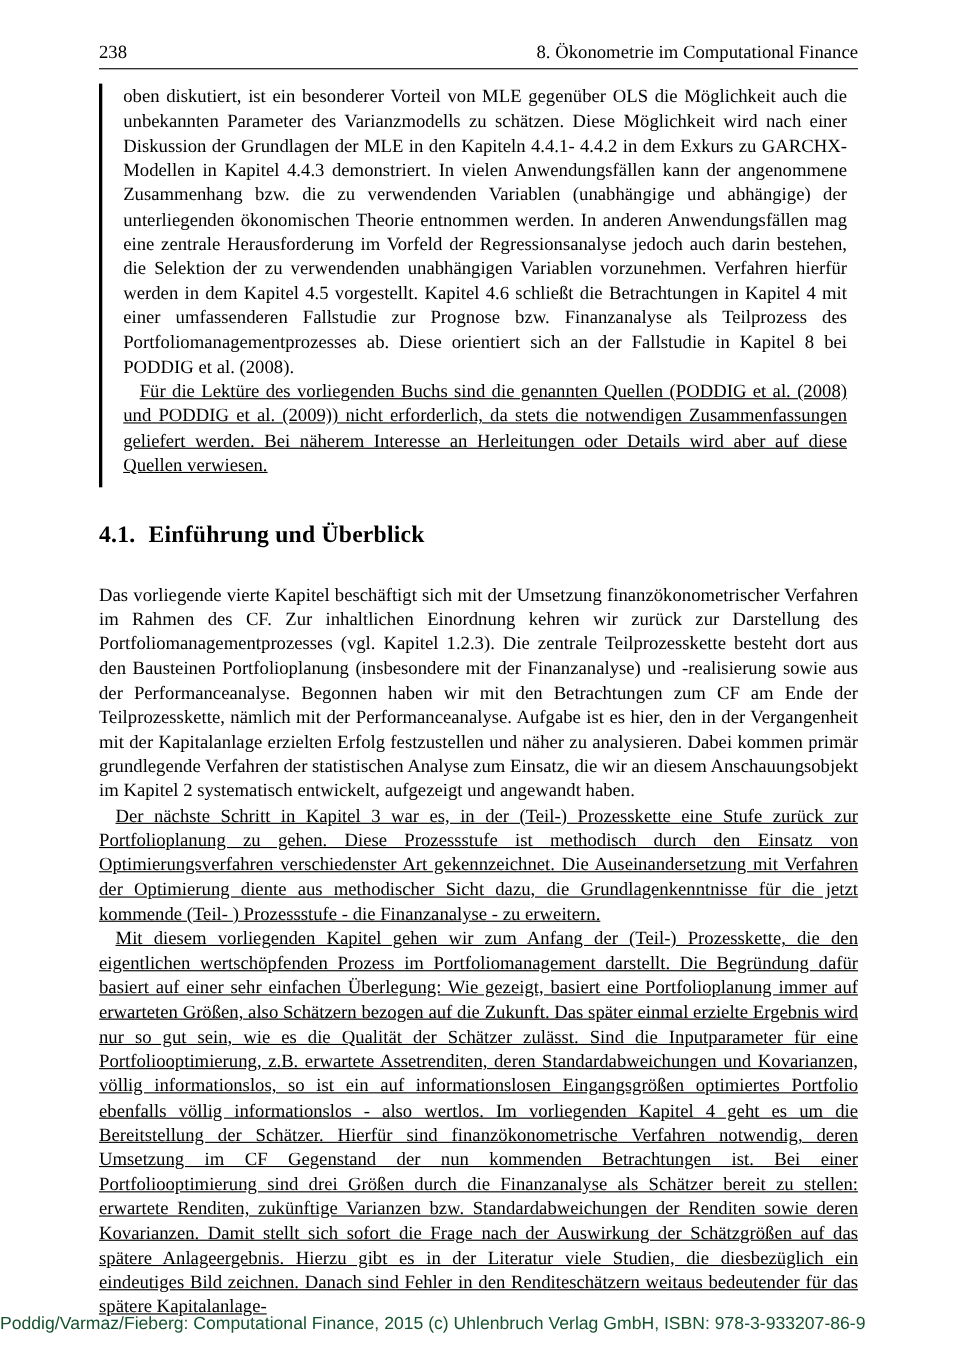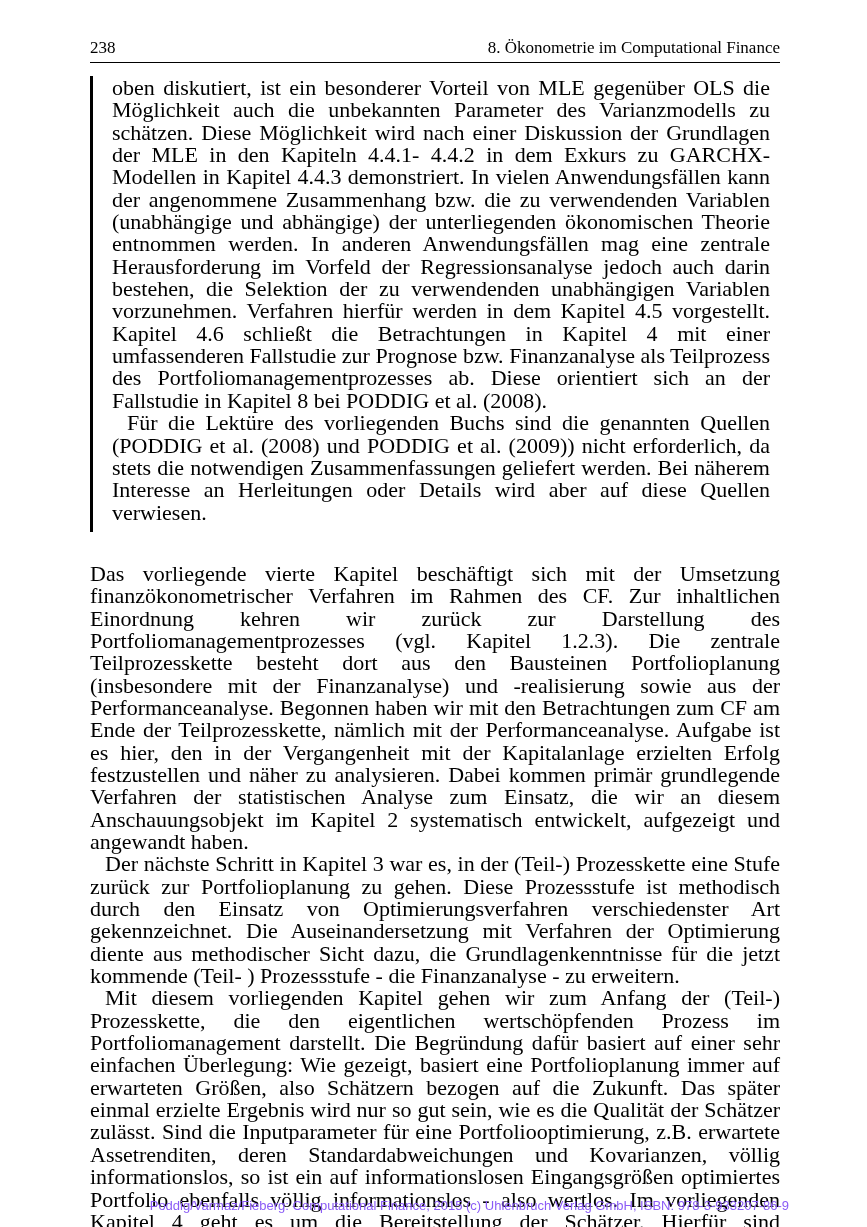--- a/index.html
+++ b/index.html
@@ -31,62 +31,65 @@
     padding-bottom: 4px;
     border-bottom: 1.6px solid #000000;
   }
   .quote-block {
     margin: 13px 0 0 0;
     border-left: 3.5px solid #000000;
     padding: 1px 10px 8px 19px;
   }
   .quote-block p, .body-text p {
     margin: 0;
-    font-size: 22px;
+    font-size: 17px;
     line-height: 22.35px;
     text-align: justify;
     hyphens: auto;
     -webkit-hyphens: auto;
   }
-  .indent { text-indent: 15px; }
+  .indent { text-indent: 15px; text-decoration: underline; }
   h1.section-heading {
     margin: 31px 0 0 0;
     font-size: 21.5px;
     font-weight: bold;
     letter-spacing: 0.2px;
   }
   .section-number { margin-right: 12px; }
   .body-text { margin-top: 31px; }
   .footer-note {
     position: absolute;
     left: 0;
     bottom: 14px;
     width: 100%;
-    text-align: right;
+    text-align: left;
     font-family: "Liberation Sans", sans-serif;
-    font-size: 13px;
-    color: #8b5cf6;
+    font-size: 16px;
+    color: #14532d;
   }
 </style>
 </head>
 <body>
 
 <div class="page">
   <div class="content">
 
     <div class="page-header">
       <span>238</span>
       <span>8. Ökonometrie im Computational Finance</span>
     </div>
 
     <blockquote class="quote-block">
       <p>oben diskutiert, ist ein besonderer Vorteil von MLE gegenüber OLS die Möglichkeit auch die unbekannten Parameter des Varianzmodells zu schätzen. Diese Möglichkeit wird nach einer Diskussion der Grundlagen der MLE in den Kapiteln 4.4.1- 4.4.2 in dem Exkurs zu GARCHX-Modellen in Kapitel 4.4.3 demonstriert. In vielen Anwendungsfällen kann der angenommene Zusammenhang bzw. die zu verwendenden Variablen (unabhängige und abhängige) der unterliegenden ökonomischen Theorie entnommen werden. In anderen Anwendungsfällen mag eine zentrale Herausforderung im Vorfeld der Regressionsanalyse jedoch auch darin bestehen, die Selektion der zu verwendenden unabhängigen Variablen vorzunehmen. Verfahren hierfür werden in dem Kapitel 4.5 vorgestellt. Kapitel 4.6 schließt die Betrachtungen in Kapitel 4 mit einer umfassenderen Fallstudie zur Prognose bzw. Finanzanalyse als Teilprozess des Portfoliomanagementprozesses ab. Diese orientiert sich an der Fallstudie in Kapitel 8 bei PODDIG et al. (2008).</p>
       <p class="indent">Für die Lektüre des vorliegenden Buchs sind die genannten Quellen (PODDIG et al. (2008) und PODDIG et al. (2009)) nicht erforderlich, da stets die notwendigen Zusammenfassungen geliefert werden. Bei näherem Interesse an Herleitungen oder Details wird aber auf diese Quellen verwiesen.</p>
     </blockquote>
 
+    <h1 class="section-heading">
+      <span class="section-number">4.1.</span><span>Einführung und Überblick</span>
+    </h1>
 
     <div class="body-text">
       <p>Das vorliegende vierte Kapitel beschäftigt sich mit der Umsetzung finanzökonometrischer Verfahren im Rahmen des CF. Zur inhaltlichen Einordnung kehren wir zurück zur Darstellung des Portfoliomanagementprozesses (vgl. Kapitel 1.2.3). Die zentrale Teilprozesskette besteht dort aus den Bausteinen Portfolioplanung (insbesondere mit der Finanzanalyse) und -realisierung sowie aus der Performanceanalyse. Begonnen haben wir mit den Betrachtungen zum CF am Ende der Teilprozesskette, nämlich mit der Performanceanalyse. Aufgabe ist es hier, den in der Vergangenheit mit der Kapitalanlage erzielten Erfolg festzustellen und näher zu analysieren. Dabei kommen primär grundlegende Verfahren der statistischen Analyse zum Einsatz, die wir an diesem Anschauungsobjekt im Kapitel 2 systematisch entwickelt, aufgezeigt und angewandt haben.</p>
       <p class="indent">Der nächste Schritt in Kapitel 3 war es, in der (Teil-) Prozesskette eine Stufe zurück zur Portfolioplanung zu gehen. Diese Prozessstufe ist methodisch durch den Einsatz von Optimierungsverfahren verschiedenster Art gekennzeichnet. Die Auseinandersetzung mit Verfahren der Optimierung diente aus methodischer Sicht dazu, die Grundlagenkenntnisse für die jetzt kommende (Teil- ) Prozessstufe - die Finanzanalyse - zu erweitern.</p>
       <p class="indent">Mit diesem vorliegenden Kapitel gehen wir zum Anfang der (Teil-) Prozesskette, die den eigentlichen wertschöpfenden Prozess im Portfoliomanagement darstellt. Die Begründung dafür basiert auf einer sehr einfachen Überlegung: Wie gezeigt, basiert eine Portfolioplanung immer auf erwarteten Größen, also Schätzern bezogen auf die Zukunft. Das später einmal erzielte Ergebnis wird nur so gut sein, wie es die Qualität der Schätzer zulässt. Sind die Inputparameter für eine Portfoliooptimierung, z.B. erwartete Assetrenditen, deren Standardabweichungen und Kovarianzen, völlig informationslos, so ist ein auf informationslosen Eingangsgrößen optimiertes Portfolio ebenfalls völlig informationslos - also wertlos. Im vorliegenden Kapitel 4 geht es um die Bereitstellung der Schätzer. Hierfür sind finanzökonometrische Verfahren notwendig, deren Umsetzung im CF Gegenstand der nun kommenden Betrachtungen ist. Bei einer Portfoliooptimierung sind drei Größen durch die Finanzanalyse als Schätzer bereit zu stellen: erwartete Renditen, zukünftige Varianzen bzw. Standardabweichungen der Renditen sowie deren Kovarianzen. Damit stellt sich sofort die Frage nach der Auswirkung der Schätzgrößen auf das spätere Anlageergebnis. Hierzu gibt es in der Literatur viele Studien, die diesbezüglich ein eindeutiges Bild zeichnen. Danach sind Fehler in den Renditeschätzern weitaus bedeutender für das spätere Kapitalanlage-</p>
     </div>
 
   </div>
 
   <div class="footer-note">Poddig/Varmaz/Fieberg: Computational Finance, 2015 (c) Uhlenbruch Verlag GmbH, ISBN: 978-3-933207-86-9</div>

